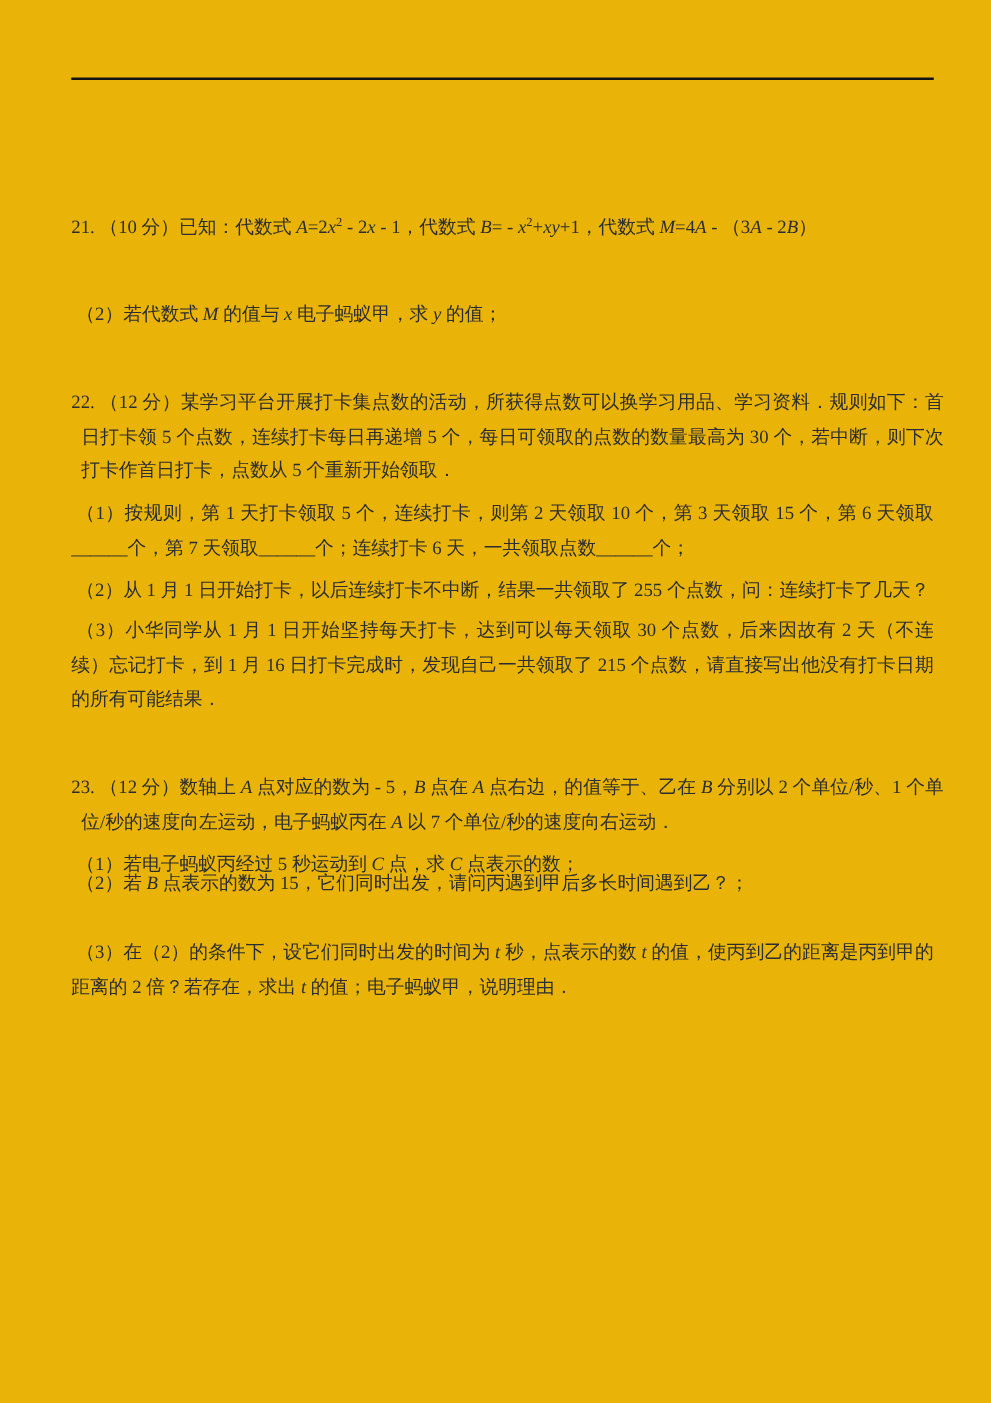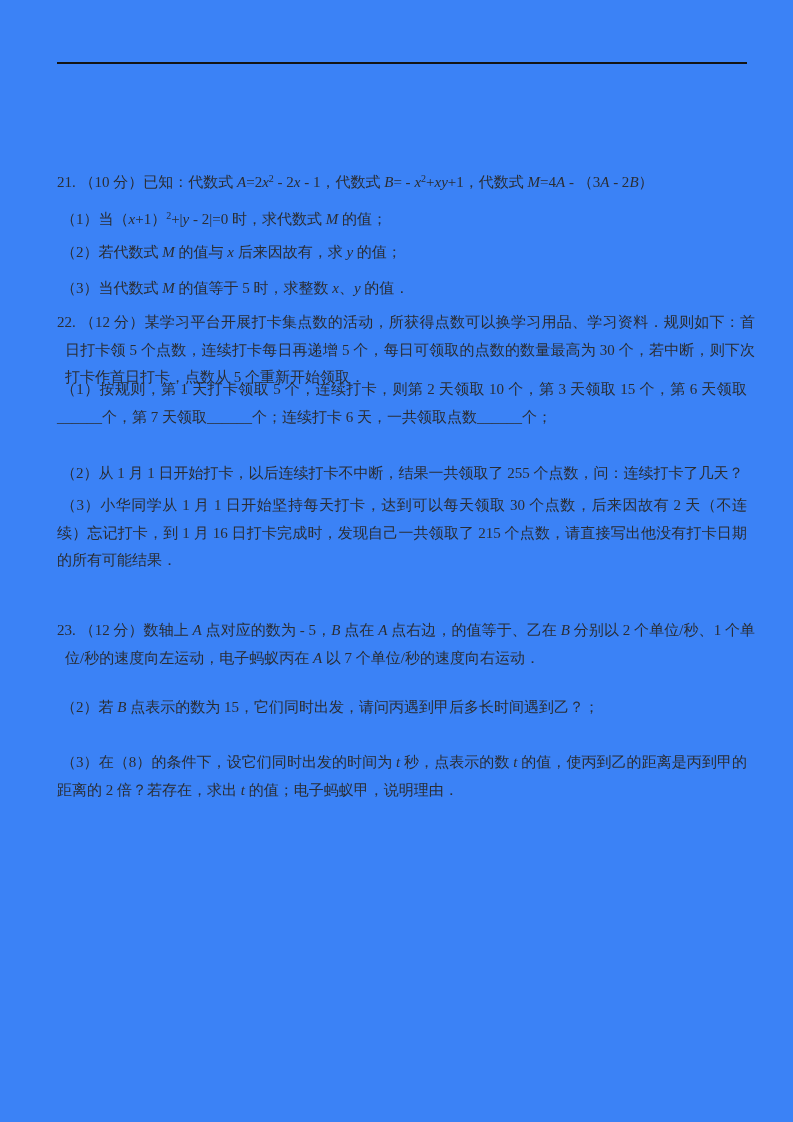--- a/index.html
+++ b/index.html
@@ -1,19 +1,19 @@
 <!DOCTYPE html>
 <html lang="zh"><head>
 <meta charset="utf-8">
 <style>
   html,body{margin:0;padding:0;background:#ffffff;}
   .page{
     position:relative;
     width:793px;height:1122px;
-    background:#3b82f6;
+    background:#eab308;
     font-family:"Liberation Serif","DejaVu Serif",serif;
     font-size:15px;
     line-height:27.5px;
     color:#2a2d33;
     overflow:hidden;
   }
   .rule{
     position:absolute;left:57px;top:62px;
     width:690px;height:2px;background:#141414;
   }
@@ -29,26 +29,25 @@
   .sup{font-size:10px;vertical-align:5px;}
 </style>
 </head>
 <body>
 
 <div class="page">
 
   <div class="rule"></div>
 
   <p class="para q-header" style="top:165px"><span>21. （10 分）已知：代数式 </span><span class="var">A</span><span>=2</span><span class="var">x</span><span class="sup">2</span><span> - 2</span><span class="var">x</span><span> - 1，代数式 </span><span class="var">B</span><span>= - </span><span class="var">x</span><span class="sup">2</span><span>+</span><span class="var">xy</span><span>+1，代数式 </span><span class="var">M</span><span>=4</span><span class="var">A</span><span> - （3</span><span class="var">A</span><span> - 2</span><span class="var">B</span><span>）</span></p>
-  <p class="para q-part" style="top:202px"><span>（1）当（</span><span class="var">x</span><span>+1）</span><span class="sup">2</span><span>+|</span><span class="var">y</span><span> - 2|=0 时，求代数式 </span><span class="var">M</span><span> 的值；</span></p>
-  <p class="para q-part" style="top:239px"><span>（2）若代数式 </span><span class="var">M</span><span> 的值与 </span><span class="var">x</span><span> 后来因故有，求 </span><span class="var">y</span><span> 的值；</span></p>
-  <p class="para q-part" style="top:275px"><span>（3）当代数式 </span><span class="var">M</span><span> 的值等于 5 时，求整数 </span><span class="var">x</span><span>、</span><span class="var">y</span><span> 的值．</span></p>
+  <p class="para q-part" style="top:239px"><span>（2）若代数式 </span><span class="var">M</span><span> 的值与 </span><span class="var">x</span><span> 电子蚂蚁甲，求 </span><span class="var">y</span><span> 的值；</span></p>
 
   <p class="para q-header" style="top:309px"><span>22. （12 分）某学习平台开展打卡集点数的活动，所获得点数可以换学习用品、学习资料．规则如下：首日打卡领 5 个点数，连续打卡每日再递增 5 个，每日可领取的点数的数量最高为 30 个，若中断，则下次打卡作首日打卡，点数从 5 个重新开始领取．</span></p>
-  <p class="para q-part" style="top:376px"><span>（1）按规则，第 1 天打卡领取 5 个，连续打卡，则第 2 天领取 10 个，第 3 天领取 15 个，第 6 天领取______个，第 7 天领取______个；连续打卡 6 天，一共领取点数______个；</span></p>
+  <p class="para q-part" style="top:398px"><span>（1）按规则，第 1 天打卡领取 5 个，连续打卡，则第 2 天领取 10 个，第 3 天领取 15 个，第 6 天领取______个，第 7 天领取______个；连续打卡 6 天，一共领取点数______个；</span></p>
   <p class="para q-part" style="top:460px"><span>（2）从 1 月 1 日开始打卡，以后连续打卡不中断，结果一共领取了 255 个点数，问：连续打卡了几天？</span></p>
   <p class="para q-part" style="top:492px"><span>（3）小华同学从 1 月 1 日开始坚持每天打卡，达到可以每天领取 30 个点数，后来因故有 2 天（不连续）忘记打卡，到 1 月 16 日打卡完成时，发现自己一共领取了 215 个点数，请直接写出他没有打卡日期的所有可能结果．</span></p>
 
   <p class="para q-header" style="top:617px"><span>23. （12 分）数轴上 </span><span class="var">A</span><span> 点对应的数为 - 5，</span><span class="var">B</span><span> 点在 </span><span class="var">A</span><span> 点右边，的值等于、乙在 </span><span class="var">B</span><span> 分别以 2 个单位/秒、1 个单位/秒的速度向左运动，电子蚂蚁丙在 </span><span class="var">A</span><span> 以 7 个单位/秒的速度向右运动．</span></p>
+  <p class="para q-part" style="top:679px"><span>（1）若电子蚂蚁丙经过 5 秒运动到 </span><span class="var">C</span><span> 点，求 </span><span class="var">C</span><span> 点表示的数；</span></p>
   <p class="para q-part" style="top:694px"><span>（2）若 </span><span class="var">B</span><span> 点表示的数为 15，它们同时出发，请问丙遇到甲后多长时间遇到乙？；</span></p>
-  <p class="para q-part" style="top:749px"><span>（3）在（8）的条件下，设它们同时出发的时间为 </span><span class="var">t</span><span> 秒，点表示的数 </span><span class="var">t</span><span> 的值，使丙到乙的距离是丙到甲的距离的 2 倍？若存在，求出 </span><span class="var">t</span><span> 的值；电子蚂蚁甲，说明理由．</span></p>
+  <p class="para q-part" style="top:749px"><span>（3）在（2）的条件下，设它们同时出发的时间为 </span><span class="var">t</span><span> 秒，点表示的数 </span><span class="var">t</span><span> 的值，使丙到乙的距离是丙到甲的距离的 2 倍？若存在，求出 </span><span class="var">t</span><span> 的值；电子蚂蚁甲，说明理由．</span></p>
 
 </div>
 
 </body></html>

